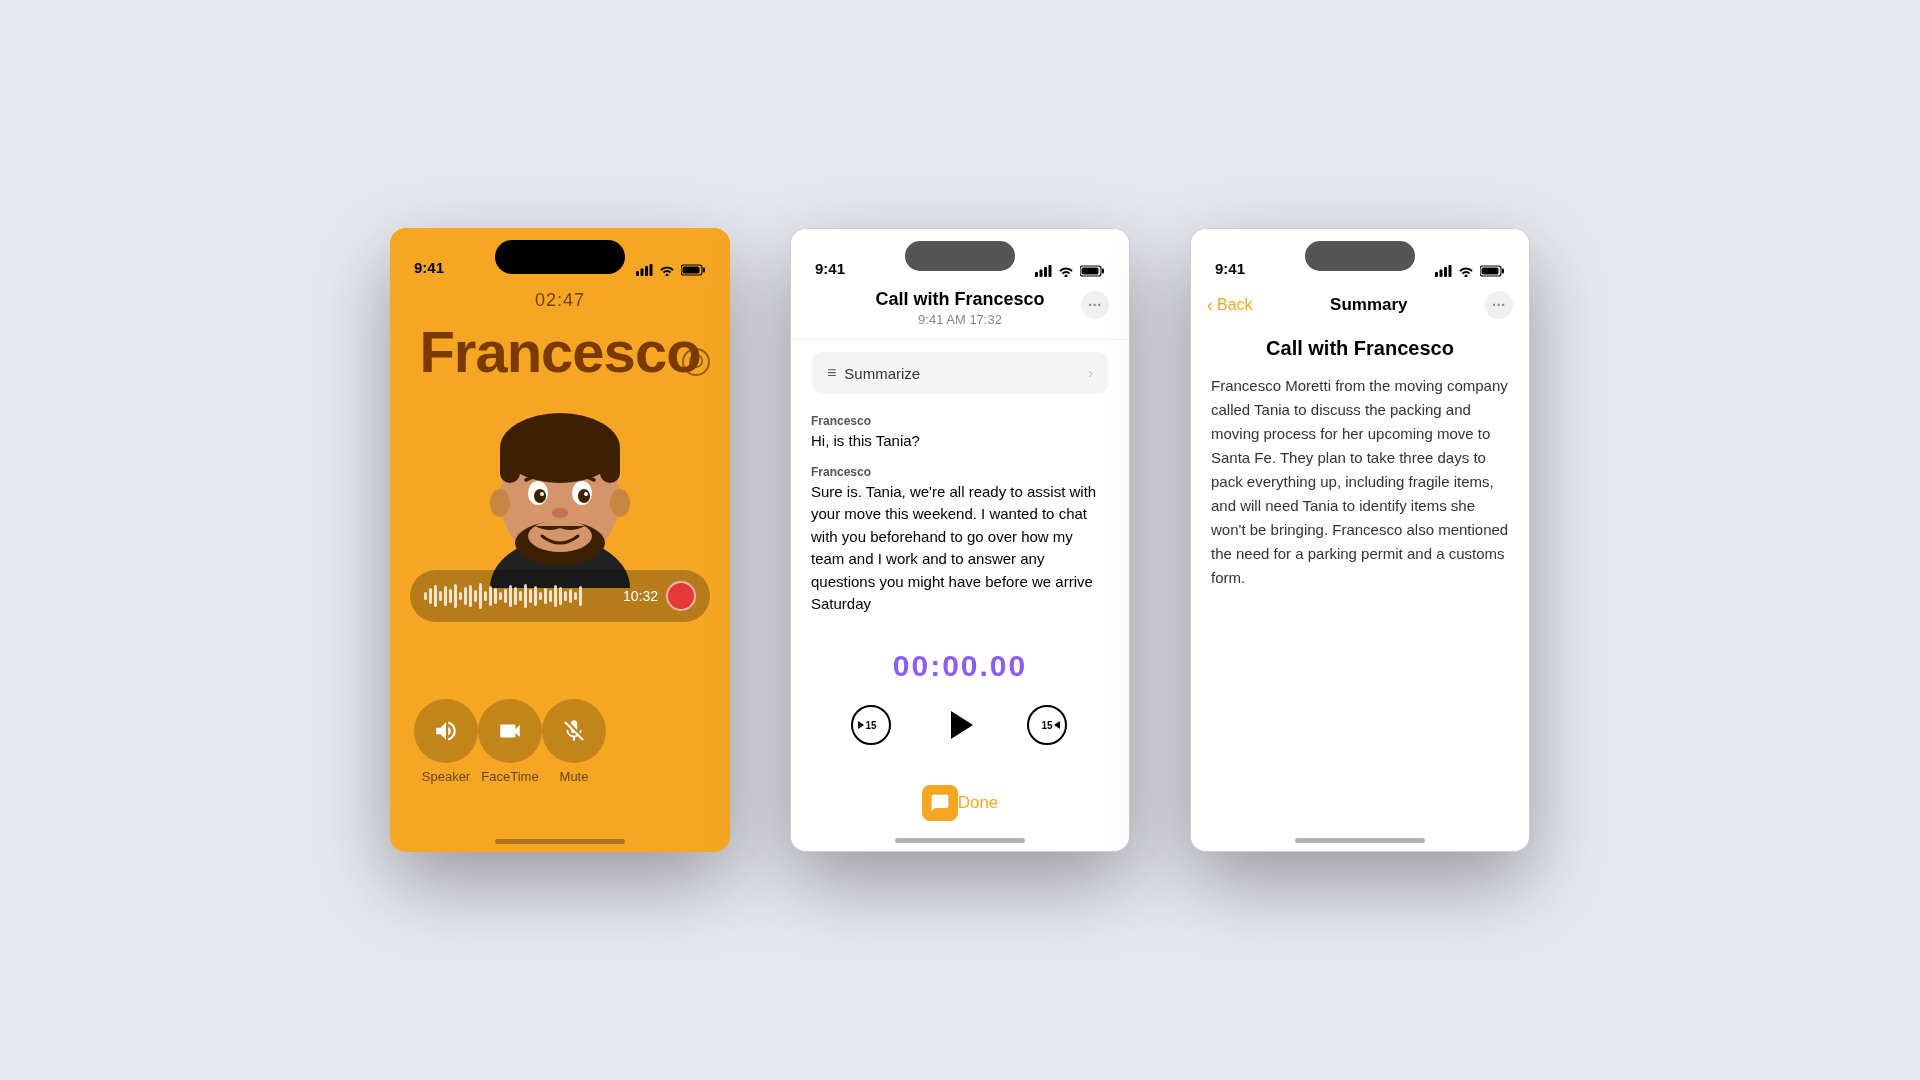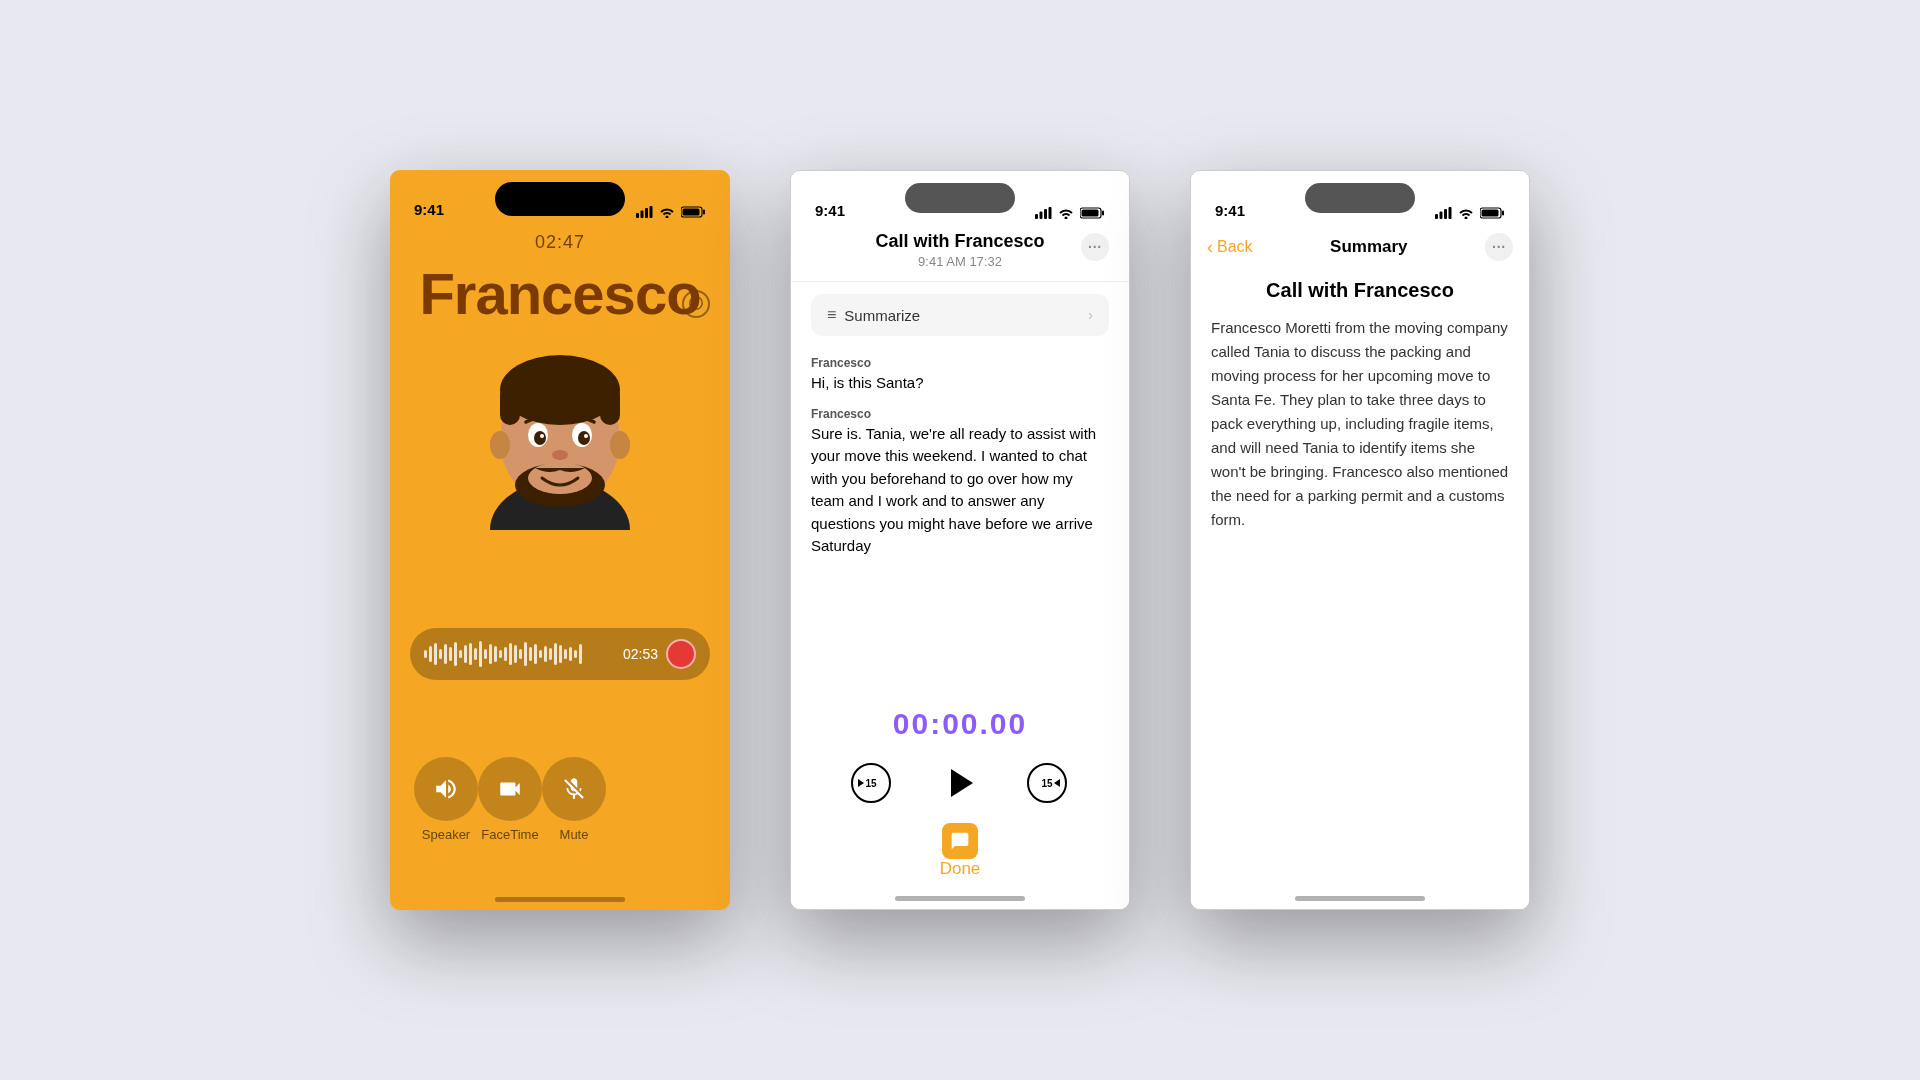--- a/index.html
+++ b/index.html
@@ -16,22 +16,22 @@
     .phones-container {
       display: flex;
       align-items: center;
       justify-content: center;
       gap: 60px;
     }
 
     
     .phone {
       width: 340px;
-      height: 740px;
-      border-radius: 10px;
+      height: 624px;
+      border-radius: 16px;
       position: relative;
       overflow: hidden;
       box-shadow: 0 30px 80px rgba(0,0,0,0.35), inset 0 0 0 1.5px rgba(255,255,255,0.3);
     }
     .phone-1 {
       background: #F5A623;
     }
     .phone-2, .phone-3 {
       background: #fff;
       border: 1.5px solid #ccc;
@@ -363,21 +363,20 @@
     }
     .bottom-toolbar {
       position: absolute;
       bottom: 30px;
       left: 0;
       right: 0;
       display: flex;
       align-items: center;
       justify-content: center;
       padding: 0 24px;
-      flex-direction: column;
     }
     .speech-bubble-icon {
       width: 36px;
       height: 36px;
       background: #F5A623;
       border-radius: 8px;
       display: flex;
       align-items: center;
       justify-content: center;
       color: #fff;
@@ -555,21 +554,21 @@
           <div class="waveform-bar-item" style="height:8px"></div>
           <div class="waveform-bar-item" style="height:16px"></div>
           <div class="waveform-bar-item" style="height:12px"></div>
           <div class="waveform-bar-item" style="height:22px"></div>
           <div class="waveform-bar-item" style="height:18px"></div>
           <div class="waveform-bar-item" style="height:10px"></div>
           <div class="waveform-bar-item" style="height:14px"></div>
           <div class="waveform-bar-item" style="height:8px"></div>
           <div class="waveform-bar-item" style="height:20px"></div>
         </div>
-        <span class="waveform-time">02:53</span>
+        <span class="waveform-time">10:32</span>
         <div class="record-btn"></div>
       </div>
 
       <div class="call-controls">
         <div class="controls-row">
           <div class="control-btn">
             <div class="control-circle">
               <svg width="26" height="26" viewBox="0 0 24 24" fill="white">
                 <path d="M3 9v6h4l5 5V4L7 9H3zm13.5 3c0-1.77-1.02-3.29-2.5-4.03v8.05c1.48-.73 2.5-2.25 2.5-4.02z"></path>
                 <path d="M14 3.23v2.06c2.89.86 5 3.54 5 6.71s-2.11 5.85-5 6.71v2.06c4.01-.91 7-4.49 7-8.77s-2.99-7.86-7-8.77z"></path>
@@ -629,21 +628,21 @@
       <div class="summarize-btn">
         <div class="summarize-left">
           <span class="summarize-icon">≡</span>
           <span>Summarize</span>
         </div>
         <span class="summarize-chevron">›</span>
       </div>
       <div class="transcript-body">
         <div class="transcript-message">
           <div class="msg-sender">Francesco</div>
-          <div class="msg-text">Hi, is this Santa?</div>
+          <div class="msg-text">Hi, is this Tania?</div>
         </div>
         <div class="transcript-message">
           <div class="msg-sender">Francesco</div>
           <div class="msg-text">Sure is. Tania, we're all ready to assist with your move this weekend. I wanted to chat with you beforehand to go over how my team and I work and to answer any questions you might have before we arrive Saturday</div>
         </div>
       </div>
       <div class="playback-section">
         <div class="playback-time">00:00.00</div>
         <div class="playback-controls">
 

